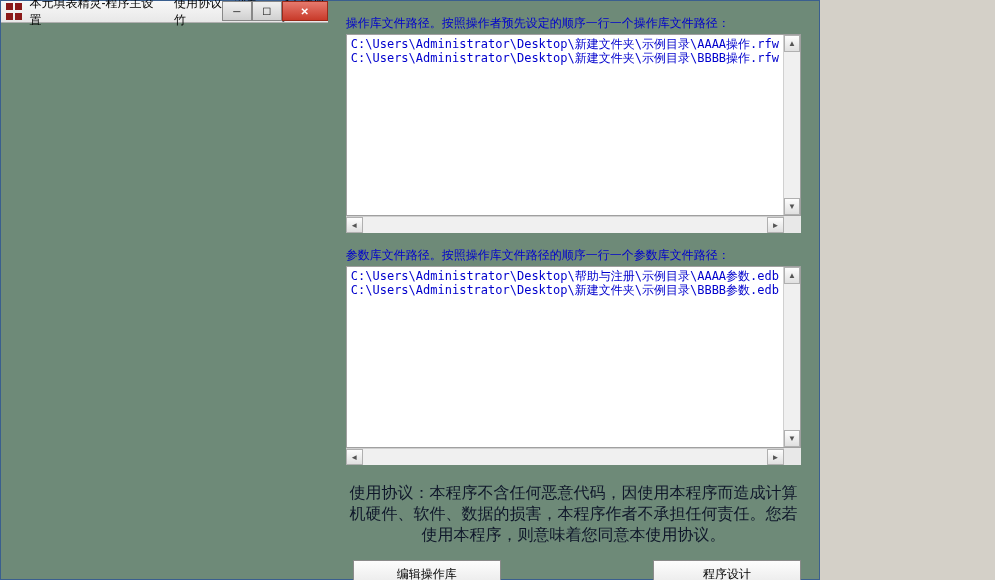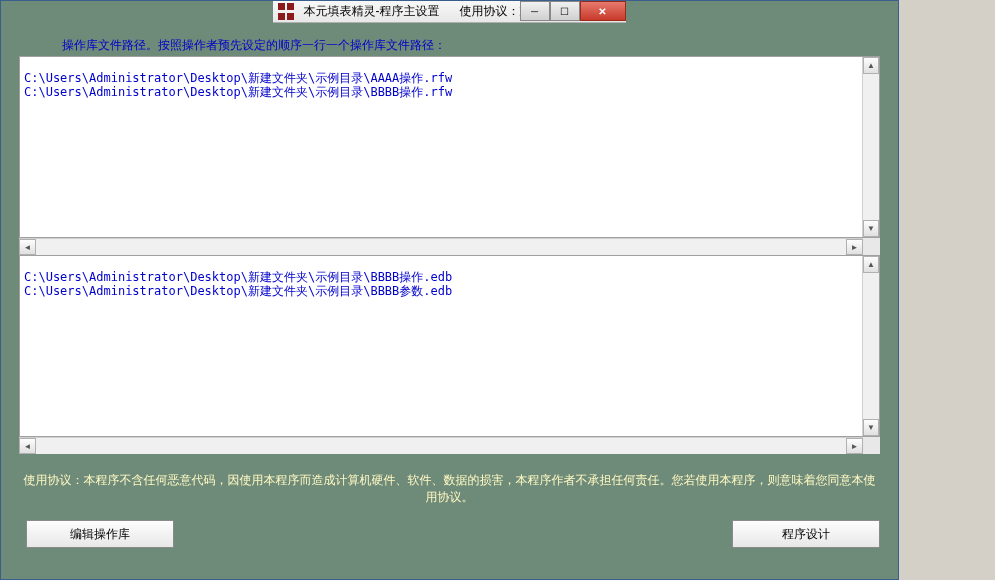--- a/index.html
+++ b/index.html
@@ -7,27 +7,25 @@
     margin: 0;
     padding: 0;
     width: 995px;
     height: 580px;
     font-family: "SimSun", "宋体", sans-serif;
     font-size: 12px;
     background: #d4d0c8;
     overflow: hidden;
   }
   .window {
-    width: 899px;
+    width: 820px;
     height: 580px;
     border: 1px solid #3a5f8f;
     display: flex;
-    flex-direction: column;
     background: #6e8a78;
-    align-items: center;
   }
   .titlebar {
     height: 22px;
     background: linear-gradient(to bottom, #f8f8f8, #e8e8e8);
     display: flex;
     align-items: center;
     border-bottom: 1px solid #b0b0b0;
     position: relative;
   }
   .titlebar-icon {
@@ -80,32 +78,31 @@
     background: #6e8a78;
     padding: 0 18px 14px 18px;
     display: flex;
     flex-direction: column;
   }
   .section-label {
     color: #0000cd;
     font-size: 12px;
     margin-top: 14px;
     margin-bottom: 2px;
-    margin-left: 43px;
   }
   .textbox-wrap {
     border: 1px solid #a0a0a0;
     background: #fff;
     position: relative;
     display: flex;
   }
   .textbox {
     flex: 1;
     background: #fff;
-    padding: 14px 4px;
+    padding: 2px 4px;
     font-family: "SimSun", "宋体", monospace;
     font-size: 12px;
     line-height: 14px;
     color: #0000cd;
     white-space: pre;
     overflow: hidden;
   }
   .tb1 { height: 182px; }
   .tb2 { height: 182px; }
   .vscroll {
@@ -145,22 +142,22 @@
   }
   .hscroll-outer {
     display: flex;
   }
   .hscroll-corner {
     width: 17px;
     height: 17px;
     background: #e8e8e8;
   }
   .agreement {
-    color: #fef9c3;
-    font-size: 12px;
+    color: #0f172a;
+    font-size: 16px;
     text-align: center;
     margin-top: 18px;
     margin-bottom: 8px;
   }
   .button-row {
     display: flex;
     justify-content: space-between;
     gap: 14px;
     margin-top: 6px;
     margin-left: 7px;
@@ -217,23 +214,24 @@
       </div>
       <div class="hscroll-outer">
         <div class="hscroll" style="flex:1">
           <div class="arrow">◄</div>
           <div class="arrow">►</div>
         </div>
         <div class="hscroll-corner"></div>
       </div>
     </div>
 
+    <div class="section-label">参数库文件路径。按照操作库文件路径的顺序一行一个参数库文件路径：</div>
     <div>
       <div class="textbox-wrap tb2">
-        <div class="textbox">C:\Users\Administrator\Desktop\新建文件夹\示例目录\BBBB操作.edb
+        <div class="textbox">C:\Users\Administrator\Desktop\帮助与注册\示例目录\AAAA参数.edb
 C:\Users\Administrator\Desktop\新建文件夹\示例目录\BBBB参数.edb</div>
         <div class="vscroll">
           <div class="arrow">▲</div>
           <div class="arrow">▼</div>
         </div>
       </div>
       <div class="hscroll-outer">
         <div class="hscroll" style="flex:1">
           <div class="arrow">◄</div>
           <div class="arrow">►</div>

